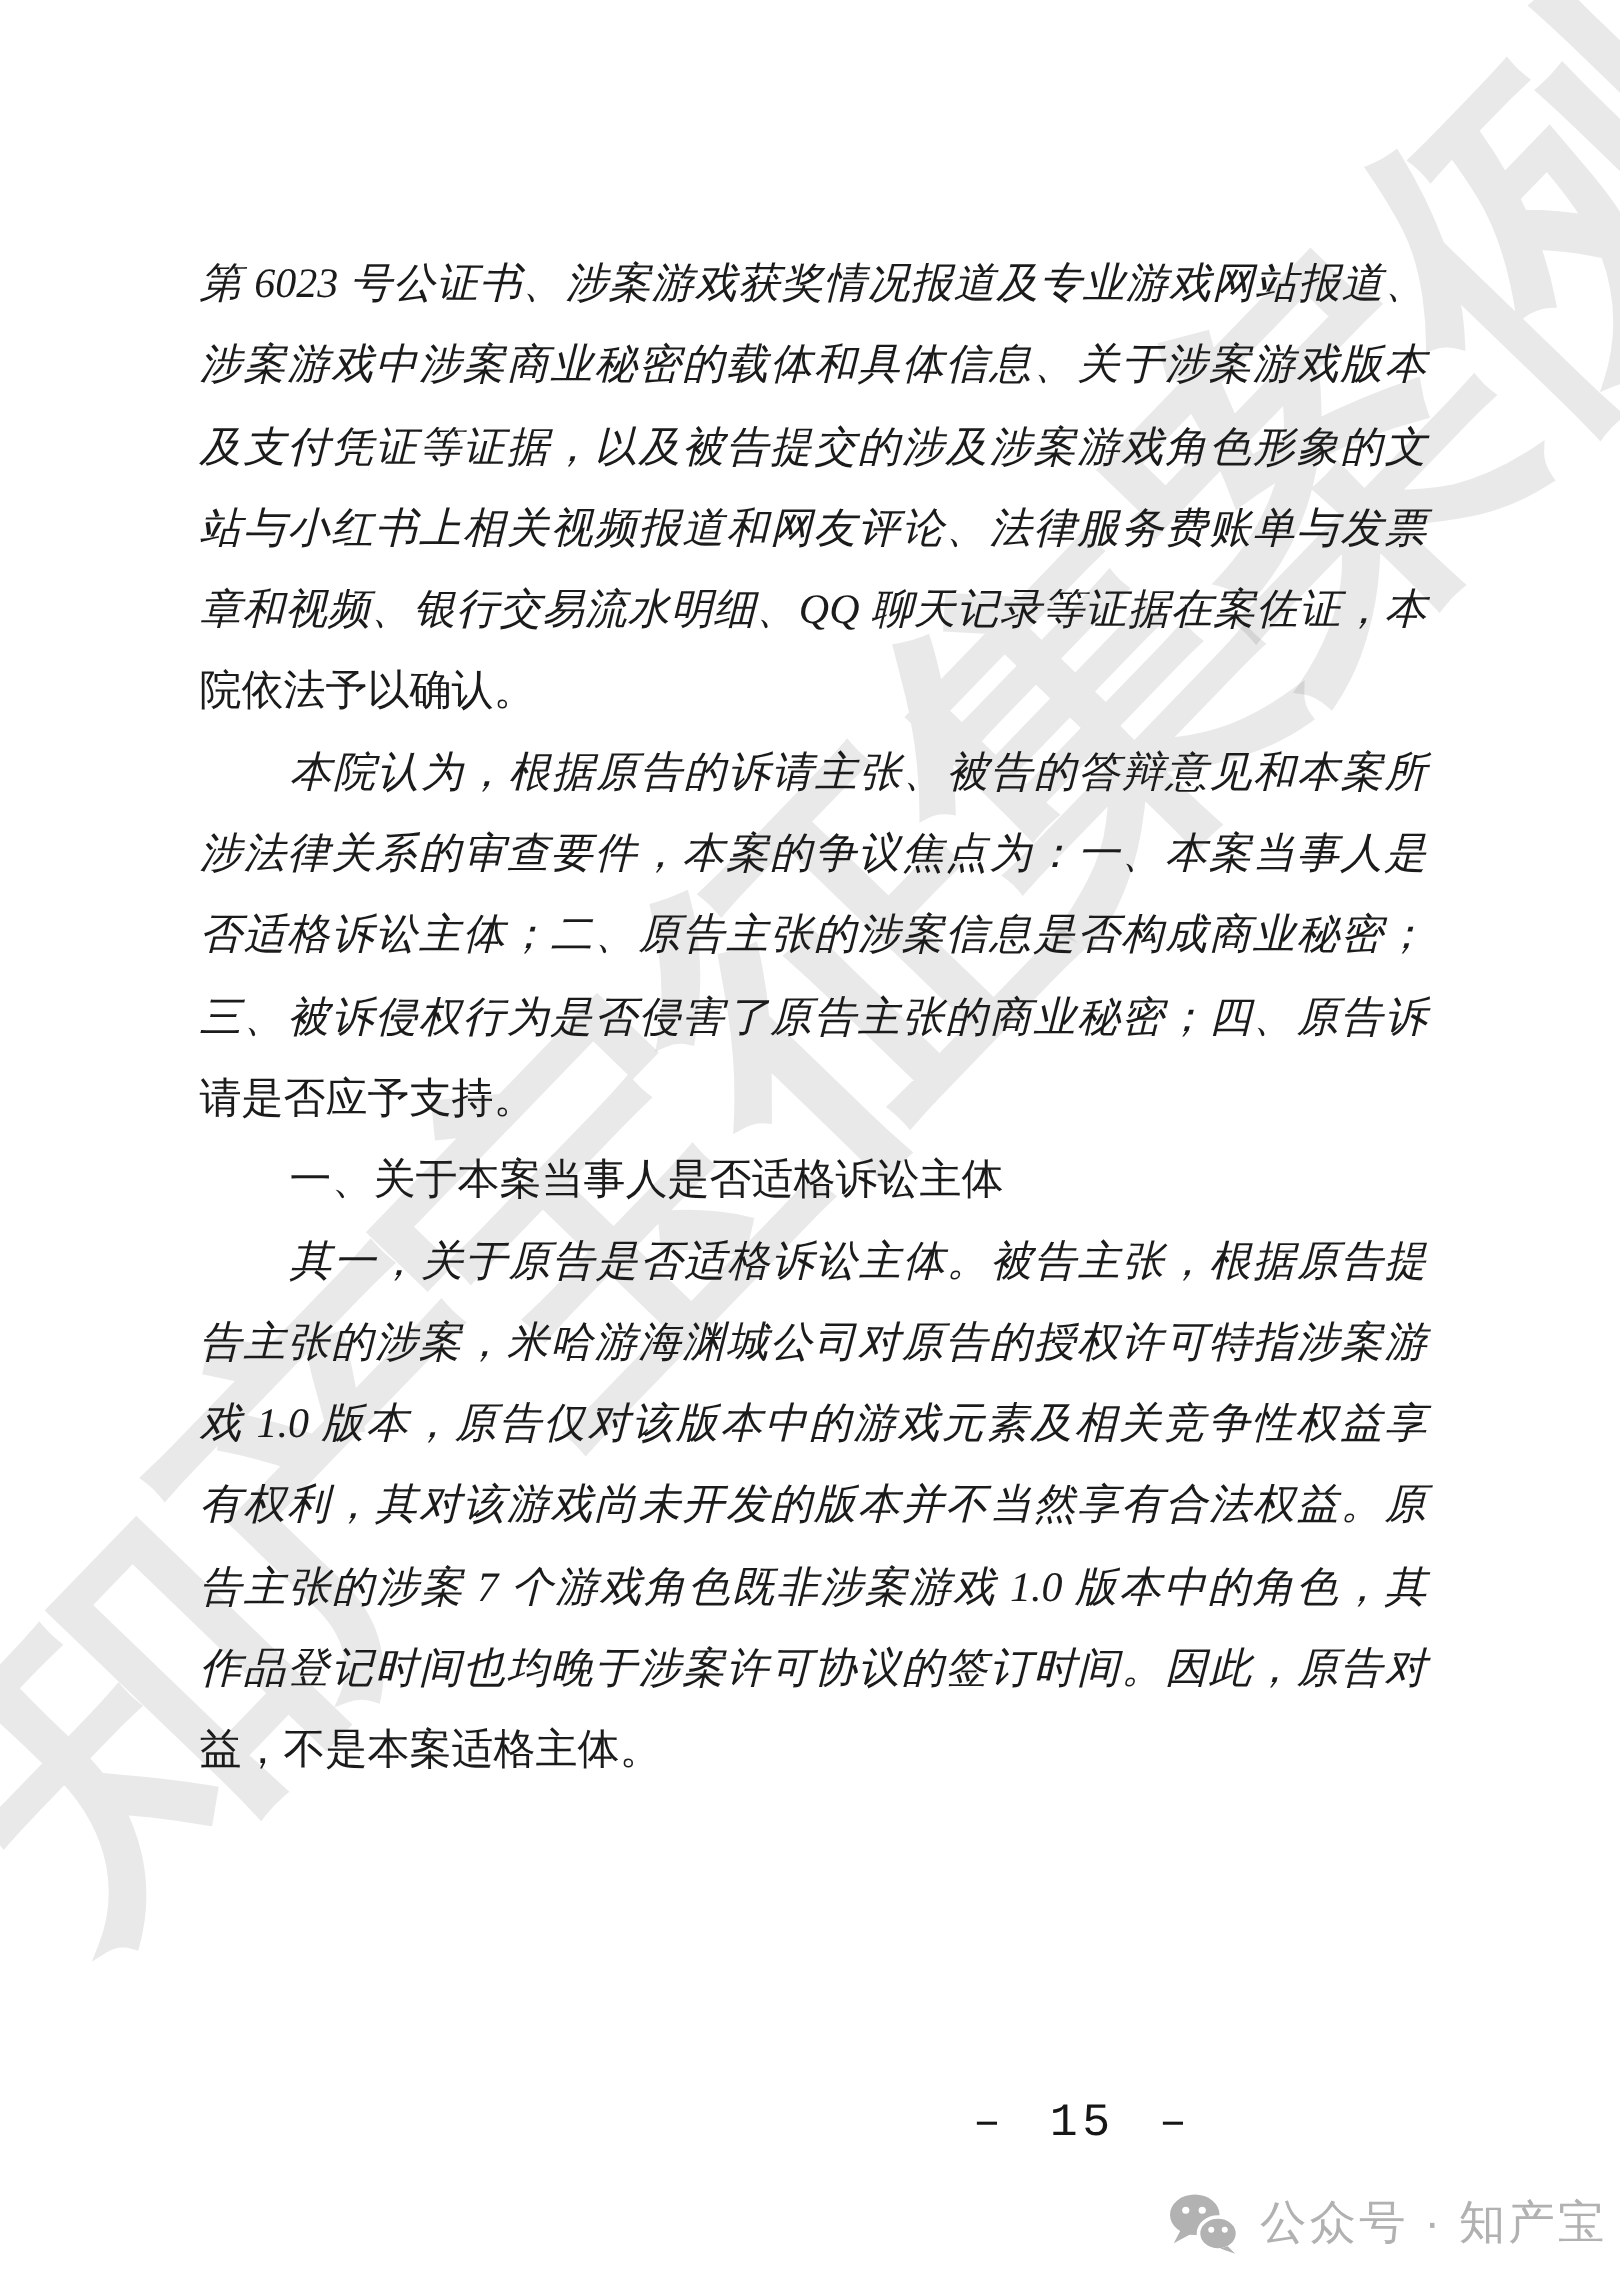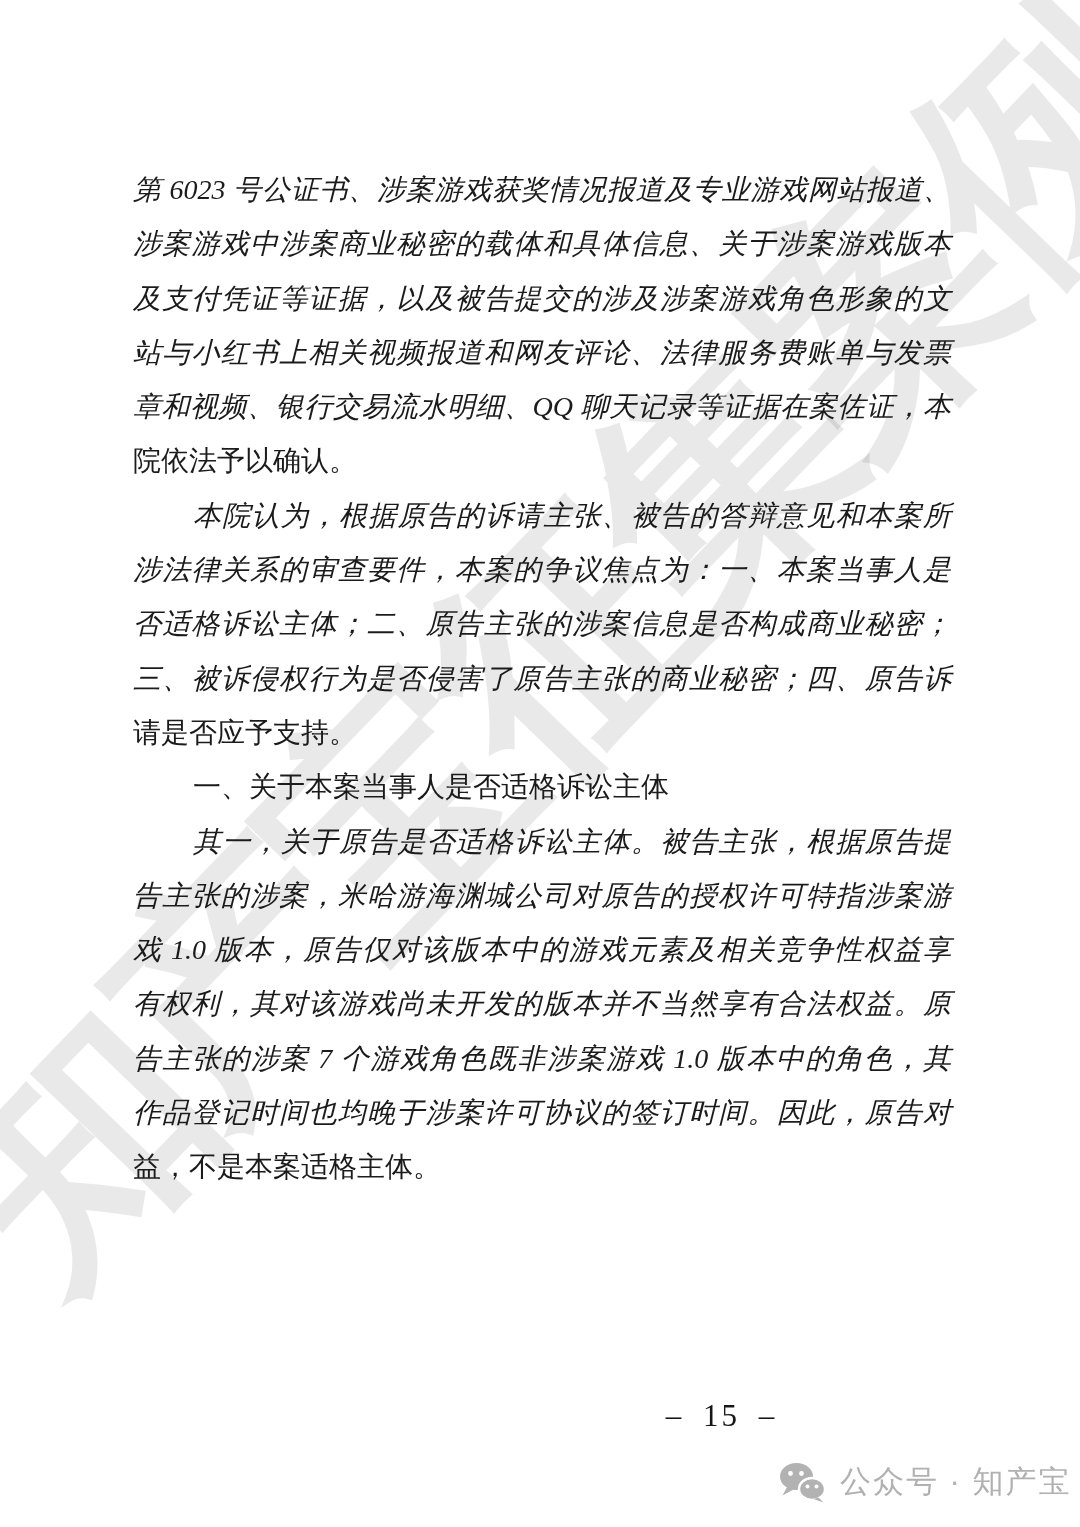--- a/index.html
+++ b/index.html
@@ -58,21 +58,21 @@
   
   .page-number {
     position: absolute;
     left: 0;
     top: 1398px;
     width: 100%;
     text-align: center;
     
     padding-left: 363px;
     box-sizing: border-box;
-    font-family: Liberation Serif, serif;
+    font-family: Liberation Mono, monospace;
     font-size: 31px;
     letter-spacing: 3px;
     word-spacing: 8px;
     color: #161616;
     z-index: 1;
   }
   
   .footer {
     position: absolute;
     left: 779px;

